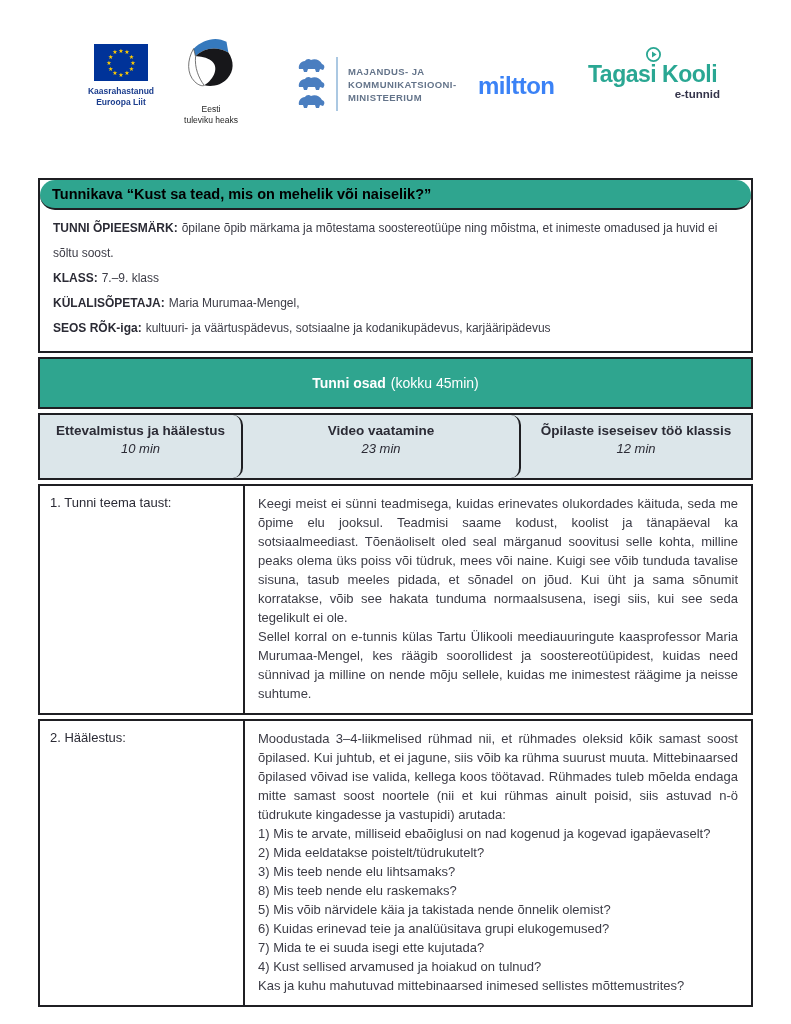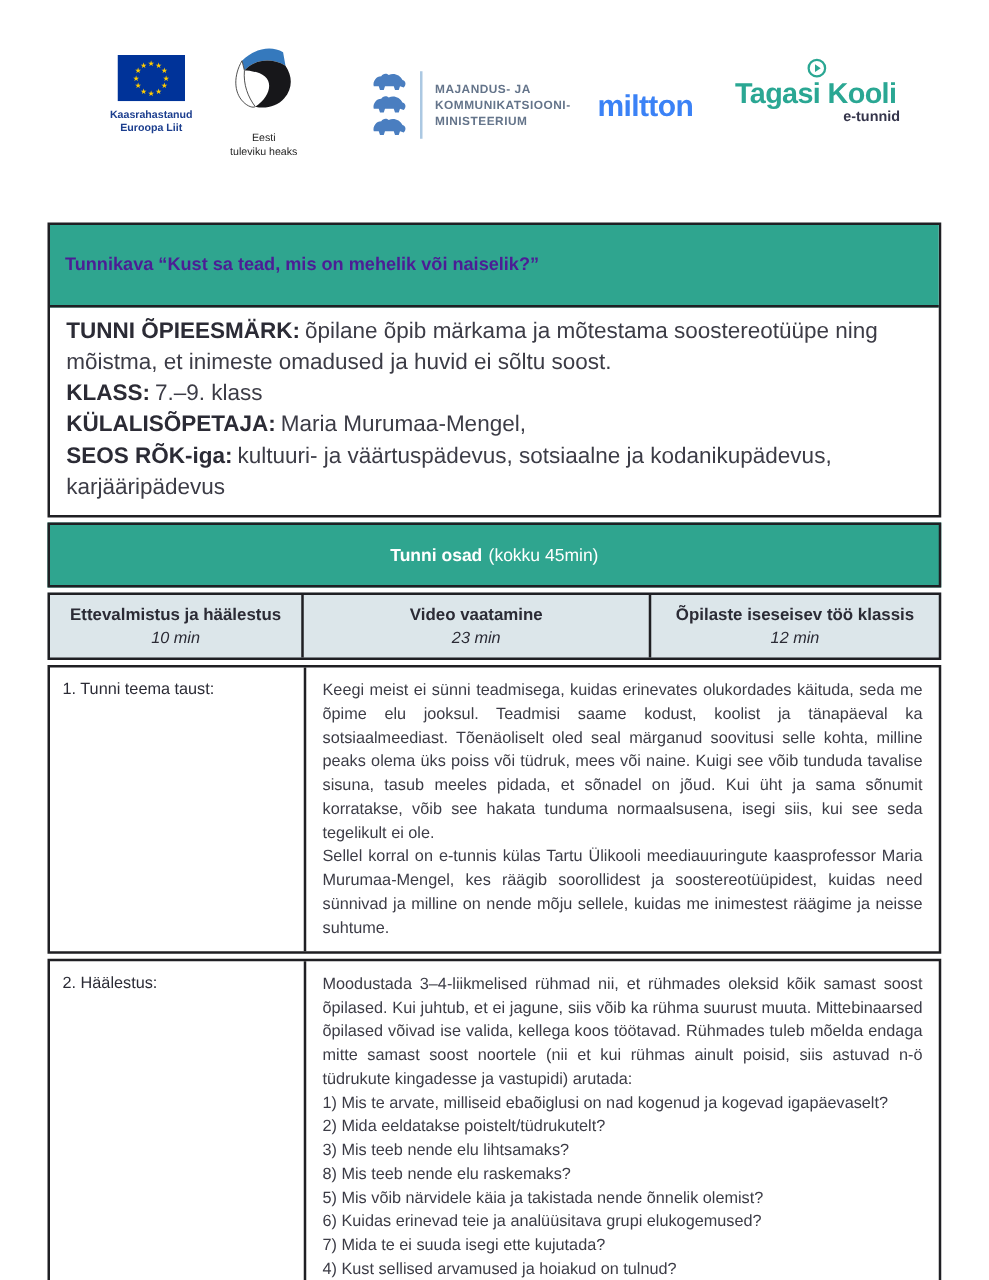--- a/index.html
+++ b/index.html
@@ -32,40 +32,41 @@
   .logo-tagasi { left: 588px; top: 46px; width: 134px; }
   .tk-play { position: absolute; left: 57px; top: 0; }
   .tk-word { margin-top: 15px; font-size: 23px; font-weight: 700; color: #2aa793; letter-spacing: -0.5px; white-space: nowrap; }
   .tk-sub { text-align: right; font-size: 11.5px; font-weight: 700; color: #34344a; padding-right: 2px; }
 
   
   .content { position: absolute; left: 38px; top: 178px; width: 715px; }
   .boxed { border: 2px solid #1f1f23; background: #fff; }
 
   .title-bar {
-    background: #2fa58f; color: #4c1d95;
+    background: #2fa58f; color: #000000;
     font-weight: 700; font-size: 14.5px;
-    padding: 24px 12px;
+    padding: 6px 12px;
     border-bottom: 2px solid #1f1f23;
+    border-radius: 16px;
   }
-  .info { padding: 6px 13px 10px; font-size: 18px; }
+  .info { padding: 6px 13px 10px; font-size: 12px; }
   .info-line { line-height: 25px; }
   .info-label { font-weight: 700; color: #2b2b35; margin-right: 4px; }
 
   .section-bar {
     margin-top: 4px;
     background: #2fa58f; color: #ffffff;
     text-align: center; font-size: 14px;
     padding: 16px 0;
     border: 2px solid #1f1f23;
   }
   .section-bold { font-weight: 700; margin-right: 5px; }
 
   .sched-header { margin-top: 4px; display: flex; background: #dce6ea; border: 2px solid #1f1f23; text-align: center; }
-  .sched-col { padding: 8px 6px 9px; }
+  .sched-col { padding: 8px 6px 22px; border-radius: 10px; }
   .sched-col-1 { width: 203px; border-right: 2px solid #1f1f23; }
   .sched-col-2 { width: 278px; border-right: 2px solid #1f1f23; }
   .sched-col-3 { flex: 1; }
   .sched-title { font-weight: 700; font-size: 13.5px; color: #2b2b35; }
   .sched-dur { font-style: italic; font-size: 13px; color: #2b2b35; margin-top: 3px; }
 
   .row { margin-top: 4px; display: flex; border: 2px solid #1f1f23; background: #fff; }
   .row-label { width: 205px; border-right: 2px solid #1f1f23; padding: 9px 8px 9px 10px; font-weight: 400; font-size: 13px; color: #2b2b35; }
   .row-content { flex: 1; padding: 8px 13px 10px; font-size: 13px; line-height: 19px; }
   .row-content p { text-align: justify; }

